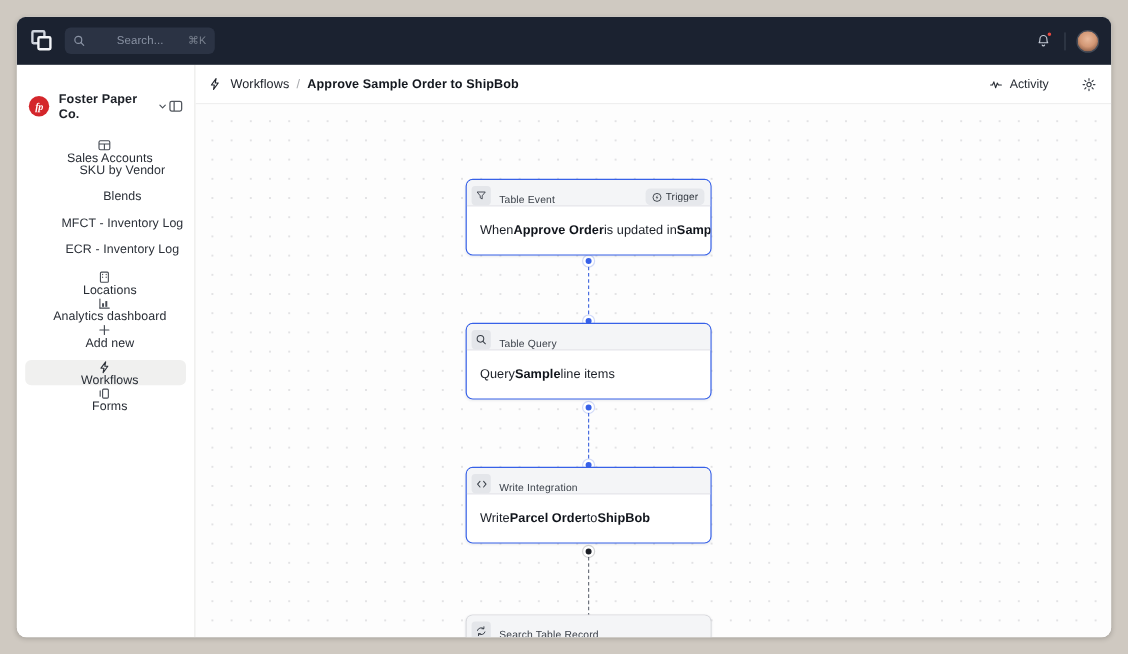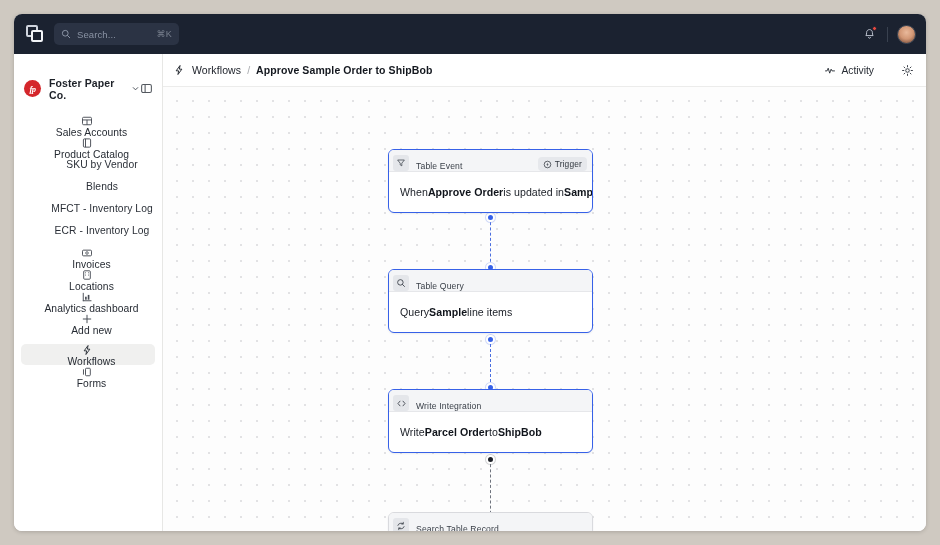--- a/index.html
+++ b/index.html
@@ -34,21 +34,21 @@
     position: absolute; left: 0; top: 0; width: 12px; height: 12px;
     border: 2px solid #cfd4dd; border-radius: 2px; background: #1b2230;
   }
   .logo-mark .sq-b {
     position: absolute; left: 5px; top: 5px; width: 12px; height: 12px;
     border: 2px solid #f3f5f8; border-radius: 2px; background: #1b2230;
   }
   #search-box {
     width: 125px; height: 22px; background: #2b3344;
     border-radius: 5px; display: flex; align-items: center;
-    padding: 0 7px; cursor: text;
+    padding: 0 7px; cursor: text; text-align: center;
   }
   #search-box .sicon { flex: none; margin-right: 6px; display:flex; }
   #search-placeholder {
     flex: 1; font-size: 9.5px; color: #8a93a4; letter-spacing: .1px;
   }
   #search-kbd { font-size: 9px; color: #79818f; letter-spacing: .2px; }
 
   #topbar-right {
     margin-left: auto; display: flex; align-items: center; gap: 9px;
   }
@@ -240,52 +240,34 @@
           <span class="nav-ico">
             <svg width="12" height="12" viewBox="0 0 16 16">
                 <rect x="2" y="3" width="12" height="10" rx="1.6" fill="none" stroke="#474c54" stroke-width="1.25"></rect>
                 <line x1="2" y1="6.6" x2="14" y2="6.6" stroke="#474c54" stroke-width="1.25"></line>
                 <line x1="8" y1="6.6" x2="8" y2="13" stroke="#474c54" stroke-width="1.25"></line>
               </svg>
           </span>
           <span class="nav-label">Sales Accounts</span>
         </div>
 
-        <div class="nav-item">
-          <span class="nav-ico">
-            <svg width="12" height="12" viewBox="0 0 16 16">
-                <rect x="3.2" y="2.5" width="9.6" height="11" rx="1.4" fill="none" stroke="#474c54" stroke-width="1.25"></rect>
-                <line x1="6" y1="2.5" x2="6" y2="13.5" stroke="#474c54" stroke-width="1.25"></line>
-              </svg>
-          </span>
-          <span class="nav-label">Product Catalog</span>
-        </div>
 
         <div class="nav-item sub">
           <span class="nav-label">SKU by Vendor</span>
         </div>
         <div class="nav-item sub">
           <span class="nav-label">Blends</span>
         </div>
         <div class="nav-item sub">
           <span class="nav-label">MFCT - Inventory Log</span>
         </div>
         <div class="nav-item sub">
           <span class="nav-label">ECR - Inventory Log</span>
         </div>
 
-        <div class="nav-item">
-          <span class="nav-ico">
-            <svg width="12" height="12" viewBox="0 0 16 16">
-                <rect x="2" y="4.2" width="12" height="7.6" rx="1.4" fill="none" stroke="#474c54" stroke-width="1.25"></rect>
-                <circle cx="8" cy="8" r="1.7" fill="none" stroke="#474c54" stroke-width="1.1"></circle>
-              </svg>
-          </span>
-          <span class="nav-label">Invoices</span>
-        </div>
 
         <div class="nav-item">
           <span class="nav-ico">
             <svg width="12" height="12" viewBox="0 0 16 16">
                 <rect x="3.6" y="2.4" width="8.8" height="11.2" rx="1.2" fill="none" stroke="#474c54" stroke-width="1.25"></rect>
                 <line x1="6" y1="5" x2="6" y2="5.1" stroke="#474c54" stroke-width="1.4" stroke-linecap="round"></line>
                 <line x1="10" y1="5" x2="10" y2="5.1" stroke="#474c54" stroke-width="1.4" stroke-linecap="round"></line>
                 <line x1="6" y1="8" x2="6" y2="8.1" stroke="#474c54" stroke-width="1.4" stroke-linecap="round"></line>
                 <line x1="10" y1="8" x2="10" y2="8.1" stroke="#474c54" stroke-width="1.4" stroke-linecap="round"></line>
               </svg>

